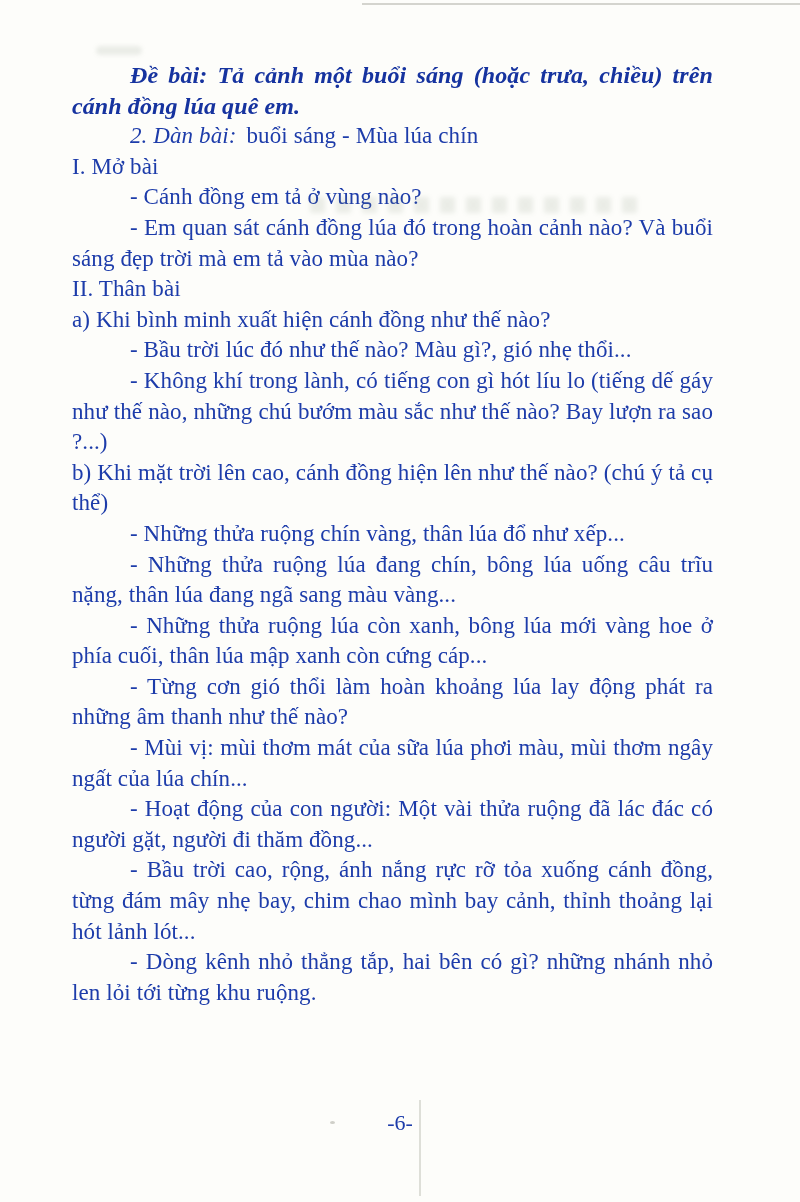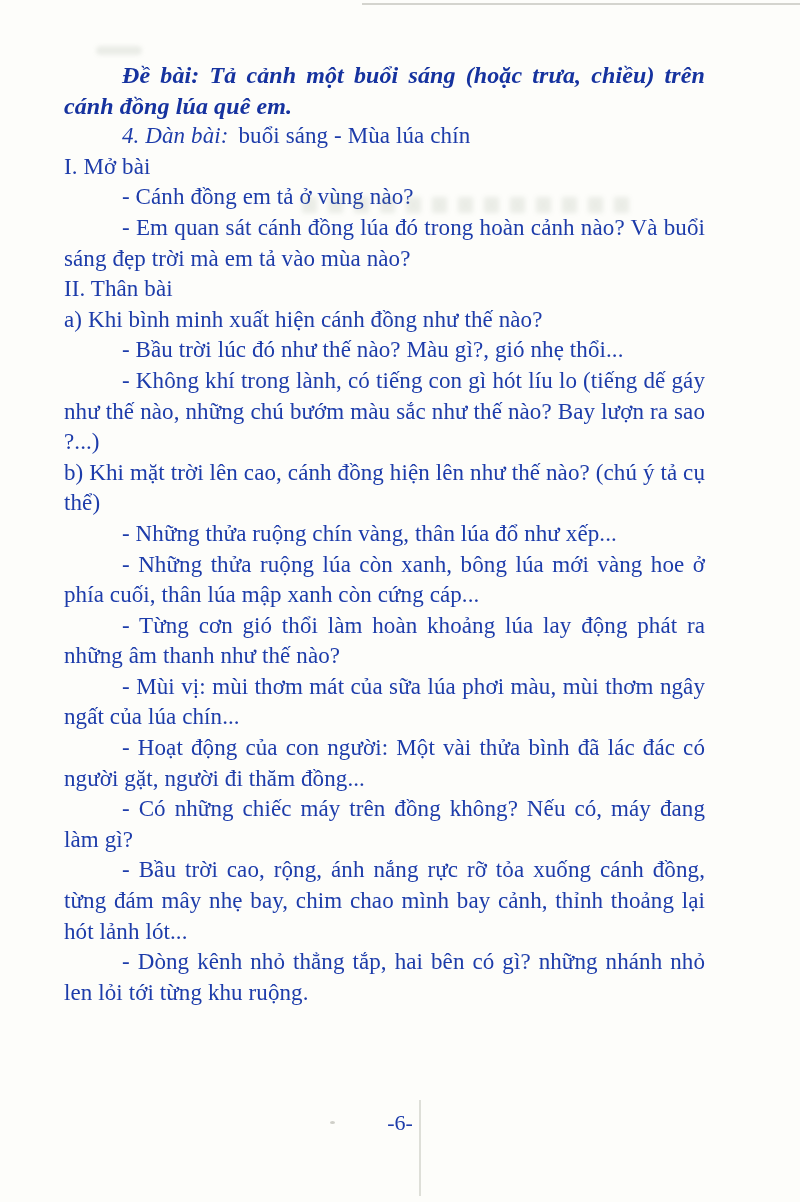--- a/index.html
+++ b/index.html
@@ -7,21 +7,21 @@
   body {
     width: 800px;
     height: 1202px;
     position: relative;
     background: #fdfdfa;
     overflow: hidden;
     font-family: "Liberation Serif", "DejaVu Serif", serif;
   }
   .doc {
     position: absolute;
-    left: 64px;
+    left: 72px;
     top: 60px;
     width: 641px;
     color: #1d3caa;
   }
   .para {
     margin: 0;
     font-size: 23px;
     line-height: 30.6px;
     text-align: justify;
     letter-spacing: 0.1px;
@@ -75,42 +75,42 @@
 <body>
 
 <div class="ghost g2"></div>
 <div class="art-topline"></div>
 
 <div class="doc">
   <div class="ghost g1" style="position:absolute;"></div>
 
   <p class="para title indent">Đề bài: Tả cảnh một buổi sáng (hoặc trưa, chiều) trên cánh đồng lúa quê em.</p>
 
-  <p class="para indent"><span class="ol-label">4. Dàn bài:</span><span>buổi sáng - Mùa lúa chín</span></p>
+  <p class="para indent"><span class="ol-label">2. Dàn bài:</span><span>buổi sáng - Mùa lúa chín</span></p>
 
   <p class="para it">I. Mở bài</p>
 
   <p class="para indent">- Cánh đồng em tả ở vùng nào?</p>
   <p class="para indent">- Em quan sát cánh đồng lúa đó trong hoàn cảnh nào? Và buổi sáng đẹp trời mà em tả vào mùa nào?</p>
 
   <p class="para it">II. Thân bài</p>
 
   <p class="para it">a) Khi bình minh xuất hiện cánh đồng như thế nào?</p>
 
   <p class="para indent">- Bầu trời lúc đó như thế nào? Màu gì?, gió nhẹ thổi...</p>
   <p class="para indent">- Không khí trong lành, có tiếng con gì hót líu lo (tiếng dế gáy như thế nào, những chú bướm màu sắc như thế nào? Bay lượn ra sao ?...)</p>
 
   <p class="para it">b) Khi mặt trời lên cao, cánh đồng hiện lên như thế nào? (chú ý tả cụ thể)</p>
 
   <p class="para indent">- Những thửa ruộng chín vàng, thân lúa đổ như xếp...</p>
+  <p class="para indent">- Những thửa ruộng lúa đang chín, bông lúa uống câu trĩu nặng, thân lúa đang ngã sang màu vàng...</p>
   <p class="para indent">- Những thửa ruộng lúa còn xanh, bông lúa mới vàng hoe ở phía cuối, thân lúa mập xanh còn cứng cáp...</p>
   <p class="para indent">- Từng cơn gió thổi làm hoàn khoảng lúa lay động phát ra những âm thanh như thế nào?</p>
   <p class="para indent">- Mùi vị: mùi thơm mát của sữa lúa phơi màu, mùi thơm ngây ngất của lúa chín...</p>
-  <p class="para indent">- Hoạt động của con người: Một vài thửa bình đã lác đác có người gặt, người đi thăm đồng...</p>
-  <p class="para indent">- Có những chiếc máy trên đồng không? Nếu có, máy đang làm gì?</p>
+  <p class="para indent">- Hoạt động của con người: Một vài thửa ruộng đã lác đác có người gặt, người đi thăm đồng...</p>
 
 
   <p class="para indent">- Bầu trời cao, rộng, ánh nắng rực rỡ tỏa xuống cánh đồng, từng đám mây nhẹ bay, chim chao mình bay cảnh, thỉnh thoảng lại hót lảnh lót...</p>
   <p class="para indent">- Dòng kênh nhỏ thẳng tắp, hai bên có gì? những nhánh nhỏ len lỏi tới từng khu ruộng.</p>
 </div>
 
 <div class="footer">-6-</div>
 
 <div class="art-vline"></div>
 <div class="art-dot"></div>

